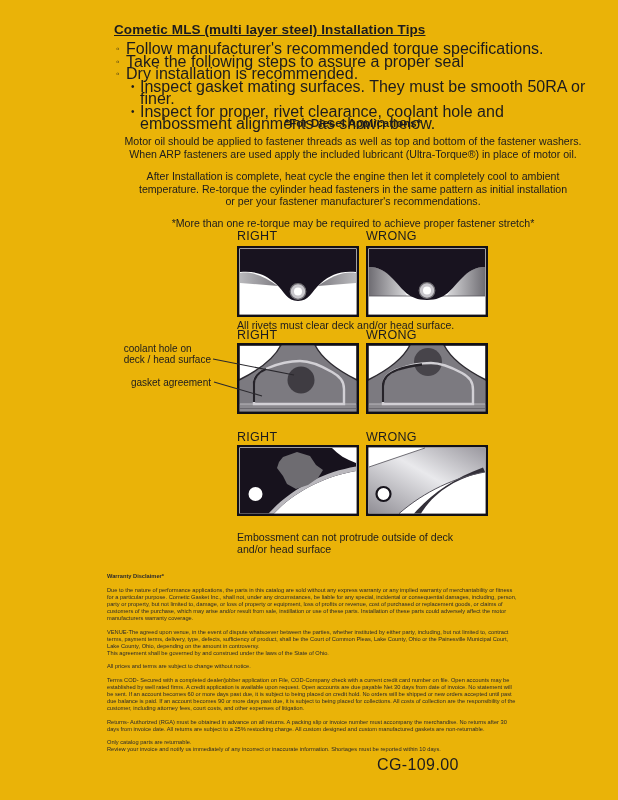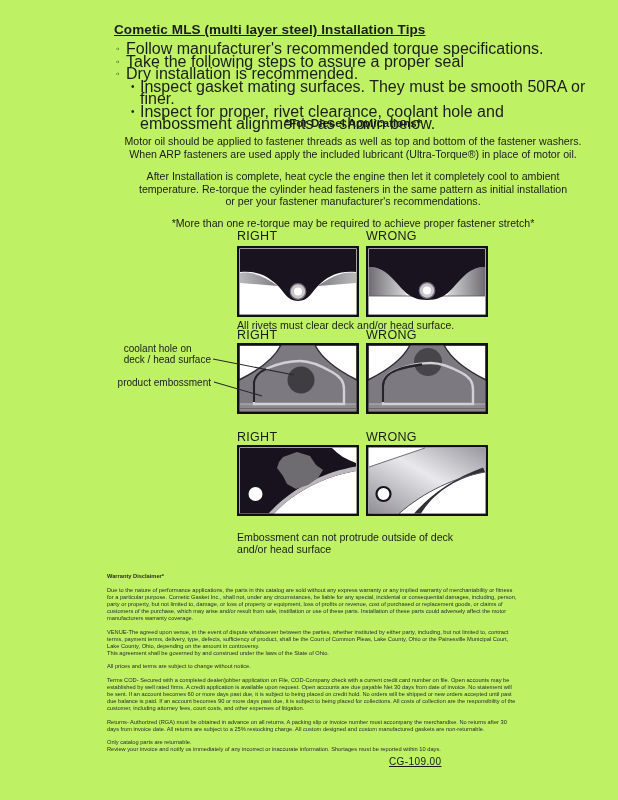--- a/index.html
+++ b/index.html
@@ -1,19 +1,19 @@
 <!DOCTYPE html>
 <html><head>
 <meta charset="utf-8">
 <style>
   * { margin:0; padding:0; box-sizing:border-box; }
   html,body { background:#e8e8e8; }
   .page {
     position:relative; width:618px; height:800px; margin:0 auto;
-    background:#bef264; overflow:hidden;
+    background:#eab308; overflow:hidden;
     font-family:"Liberation Sans","DejaVu Sans",sans-serif;
     color:#1c1b1e;
   }
   .title {
     position:absolute; left:114px; top:22px;
     font-size:13.5px; font-weight:bold; text-decoration:underline;
     letter-spacing:.1px;
   }
   .bullets { position:absolute; left:116px; top:43px; width:480px; font-size:16px; line-height:12.5px; }
   .b { padding-left:10px; position:relative; }
@@ -25,21 +25,21 @@
   .diesel p { white-space:pre-line; margin-bottom:10px; }
   .fig-label { position:absolute; width:122px; text-align:left; font-size:12.5px; font-weight:normal; letter-spacing:.3px; }
   .fig-box { position:absolute; width:122px; height:71px; }
   .fig-box svg { display:block; }
   .fig-caption { position:absolute; left:237px; font-size:10.6px; line-height:12px; white-space:pre-line; }
   .callout { position:absolute; right:407px; text-align:left; font-size:10px; line-height:11px; white-space:pre-line; }
   .overlay { position:absolute; left:0; top:0; pointer-events:none; }
   .legal { position:absolute; left:107px; top:573px; width:411px; font-size:5.7px; line-height:7.05px; color:#2a292c; }
   .legal h3 { font-size:5.7px; font-weight:bold; margin-bottom:7px; }
   .legal p { white-space:pre-line; margin-bottom:6.5px; }
-  .pagenum { position:absolute; left:389px; top:756px; font-size:10px; letter-spacing:.4px;text-decoration:underline; }
+  .pagenum { position:absolute; left:377px; top:756px; font-size:16px; letter-spacing:.4px; }
 </style>
 </head>
 <body>
 
 <div class="page">
 
   <h1 class="title">Cometic MLS (multi layer steel) Installation Tips</h1>
 
   <div class="bullets">
     <div class="b">Follow manufacturer's recommended torque specifications.</div>
@@ -107,21 +107,21 @@
     </svg>
   </div>
 
   <div class="fig-caption" style="top:319px;">All rivets must clear deck and/or head surface.</div>
 
   <div class="fig-label" style="left:237px; top:328px;">RIGHT</div>
   <div class="fig-label" style="left:366px; top:328px;">WRONG</div>
 
   <div class="callout" style="top:343px;">coolant hole on
 deck / head surface</div>
-  <div class="callout" style="top:377px;">product embossment</div>
+  <div class="callout" style="top:377px;">gasket agreement</div>
 
   <div class="fig-box" style="left:237px; top:343px;">
     <svg width="122" height="71" viewBox="0 0 122 71">
       <rect x="0" y="0" width="122" height="71" fill="#7c7a80"></rect>
       <rect x="2" y="61" width="118" height="8" fill="#8b898e"></rect>
       <path d="M3,61 H119" stroke="#b9b7bc" stroke-width="1.1"></path>
       <path d="M3,65.5 H119" stroke="#626066" stroke-width="0.8"></path>
       <path d="M2,2 H44 C38,14 24,26 2,37 Z" fill="#ffffff" stroke="#2e2b31" stroke-width="1.4"></path>
       <path d="M120,2 H78 C84,14 98,26 120,37 Z" fill="#ffffff" stroke="#2e2b31" stroke-width="1.4"></path>
       <path d="M17,61 V41 C17,32 23,28 31,25 C43,20 55,18 63,18 C73,18 83,22 95,29 C103,33.5 107,38 107,46 V61 Z" fill="none" stroke="#d2d0d5" stroke-width="2.4"></path>

